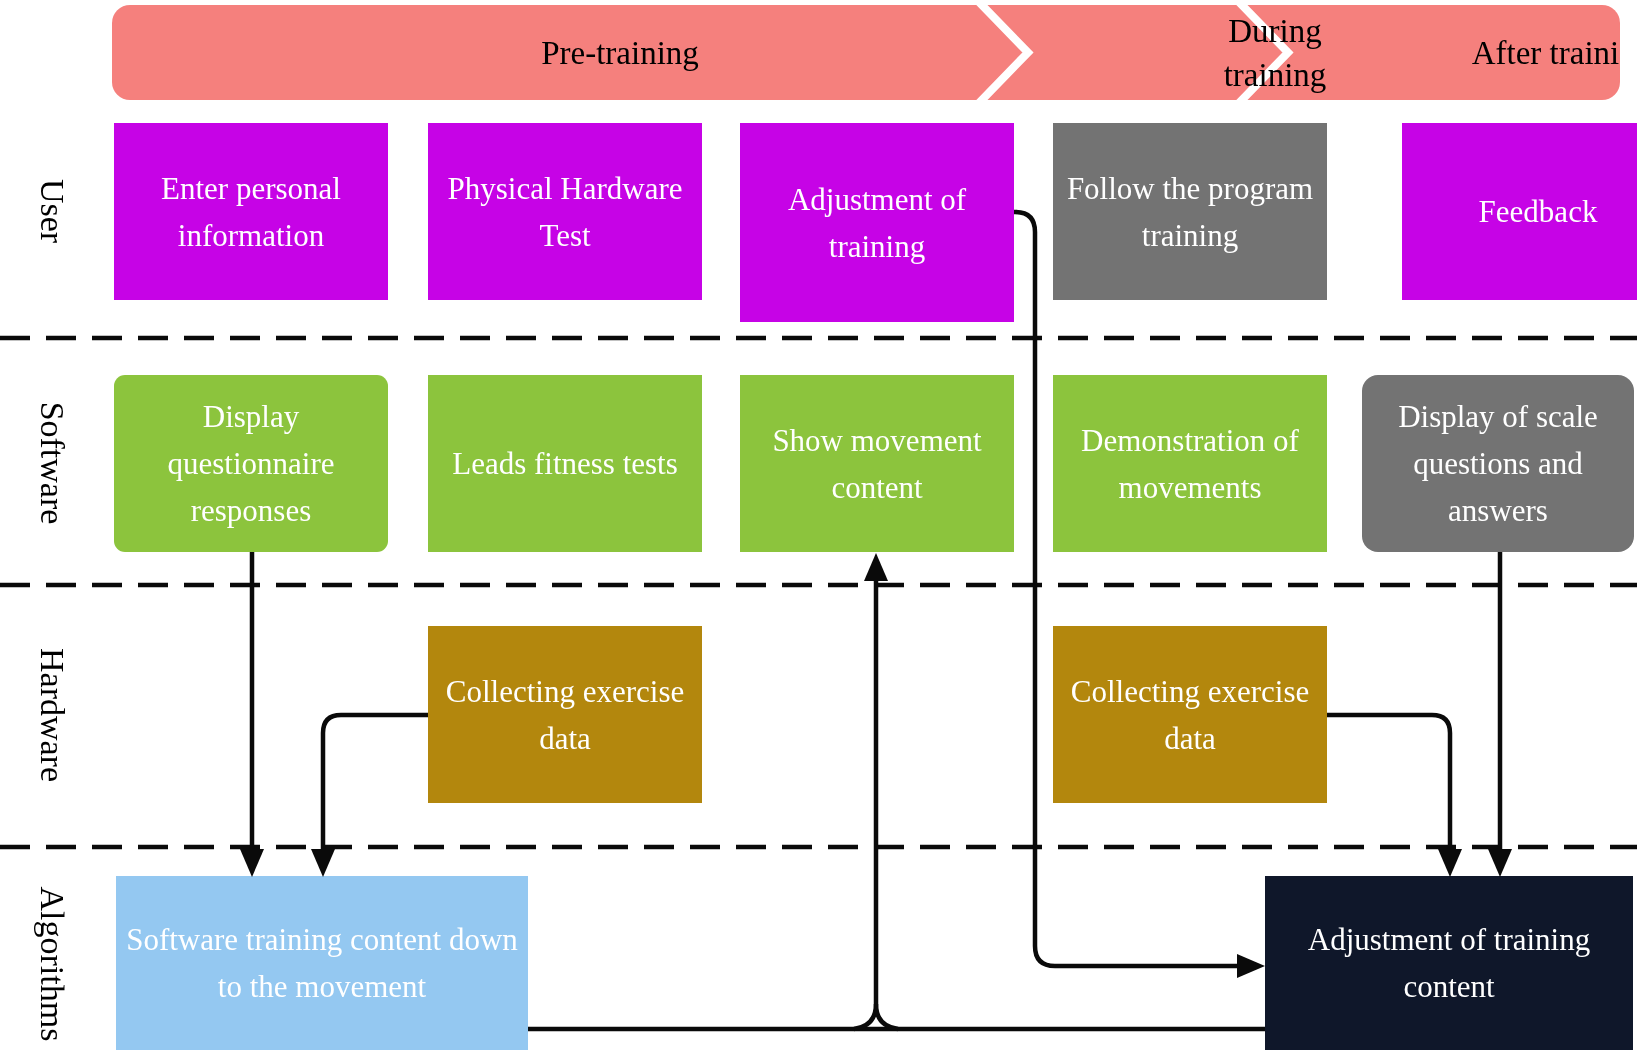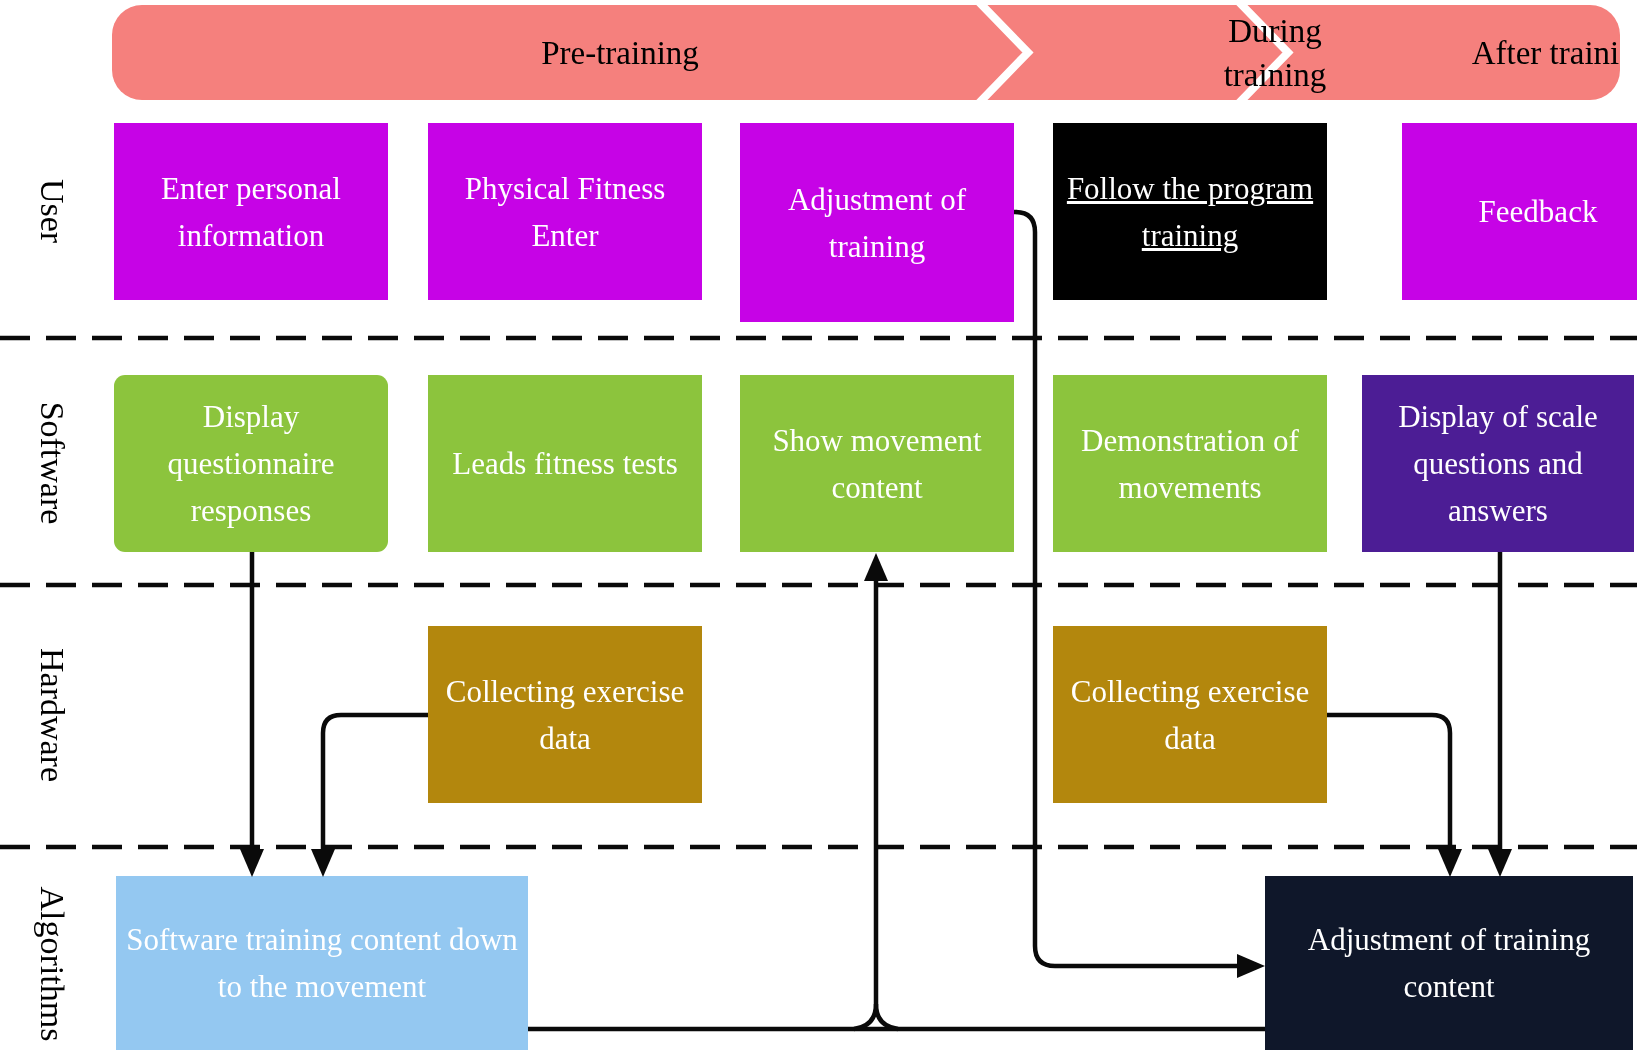--- a/index.html
+++ b/index.html
@@ -6,21 +6,21 @@
   #canvas{
     position:relative;
     width:1637px;height:1062px;
     background:#ffffff;
     overflow:hidden;
     font-family:"Liberation Serif","DejaVu Serif",serif;
   }
   
   .banner{
     position:absolute;left:112px;top:5px;width:1508px;height:95px;
-    border-radius:30px;overflow:hidden;
+    border-radius:18px;overflow:hidden;
   }
   .banner-svg{position:absolute;left:0;top:0;}
   .banner-label{
     position:absolute;color:#000;font-size:33px;line-height:44px;
     text-align:center;display:flex;align-items:center;justify-content:center;
   }
   .bl-pre{left:258px;top:0;width:500px;height:95px;}
   .bl-during{left:1063px;top:0;width:200px;height:95px;}
   .bl-after{left:1350px;top:0;width:200px;height:95px;}
   
@@ -69,30 +69,30 @@
     <div class="banner-label bl-during">During training</div>
     <div class="banner-label bl-after">After training</div>
   </div>
 
   <div class="lane-label ll-user">User</div>
   <div class="lane-label ll-software">Software</div>
   <div class="lane-label ll-hardware">Hardware</div>
   <div class="lane-label ll-algorithms">Algorithms</div>
 
   <div class="box u1" style="background-color: rgb(198, 3, 230);">Enter personal information</div>
-  <div class="box u2" style="background-color: rgb(198, 3, 230);">Physical Fitness Enter</div>
+  <div class="box u2" style="background-color: rgb(198, 3, 230);">Physical Hardware Test</div>
   <div class="box u3" style="background-color: rgb(198, 3, 230);">Adjustment of training</div>
-  <div class="box u4" style="background-color: #000000; text-decoration: underline;">Follow the program training</div>
+  <div class="box u4" style="background-color: #737373;">Follow the program training</div>
   <div class="box u5" style="background-color: rgb(198, 3, 230);">Feedback</div>
 
   <div class="box s1" style="background-color: rgb(140, 196, 61);">Display questionnaire responses</div>
   <div class="box s2" style="background-color: rgb(140, 196, 61);">Leads fitness tests</div>
   <div class="box s3" style="background-color: rgb(140, 196, 61);">Show movement content</div>
   <div class="box s4" style="background-color: rgb(140, 196, 61);">Demonstration of movements</div>
-  <div class="box s5" style="background-color: #4c1d95;">Display of scale questions and answers</div>
+  <div class="box s5" style="background-color: #737373; border-radius: 16px;">Display of scale questions and answers</div>
 
   <div class="box h1" style="background-color: rgb(179, 135, 13);">Collecting exercise data</div>
   <div class="box h2" style="background-color: rgb(179, 135, 13);">Collecting exercise data</div>
 
   <div class="box a1" style="background-color: rgb(148, 200, 241);">Software training content down to the movement</div>
   <div class="box a2" style="background-color: #0f172a;">Adjustment of training content</div>
 
   <svg id="wires" width="1637" height="1062" viewBox="0 0 1637 1062">
 
     <path d="M0,338 H1637" stroke="#0a0a0a" stroke-width="4.5" stroke-dasharray="30 16" fill="none"></path>

